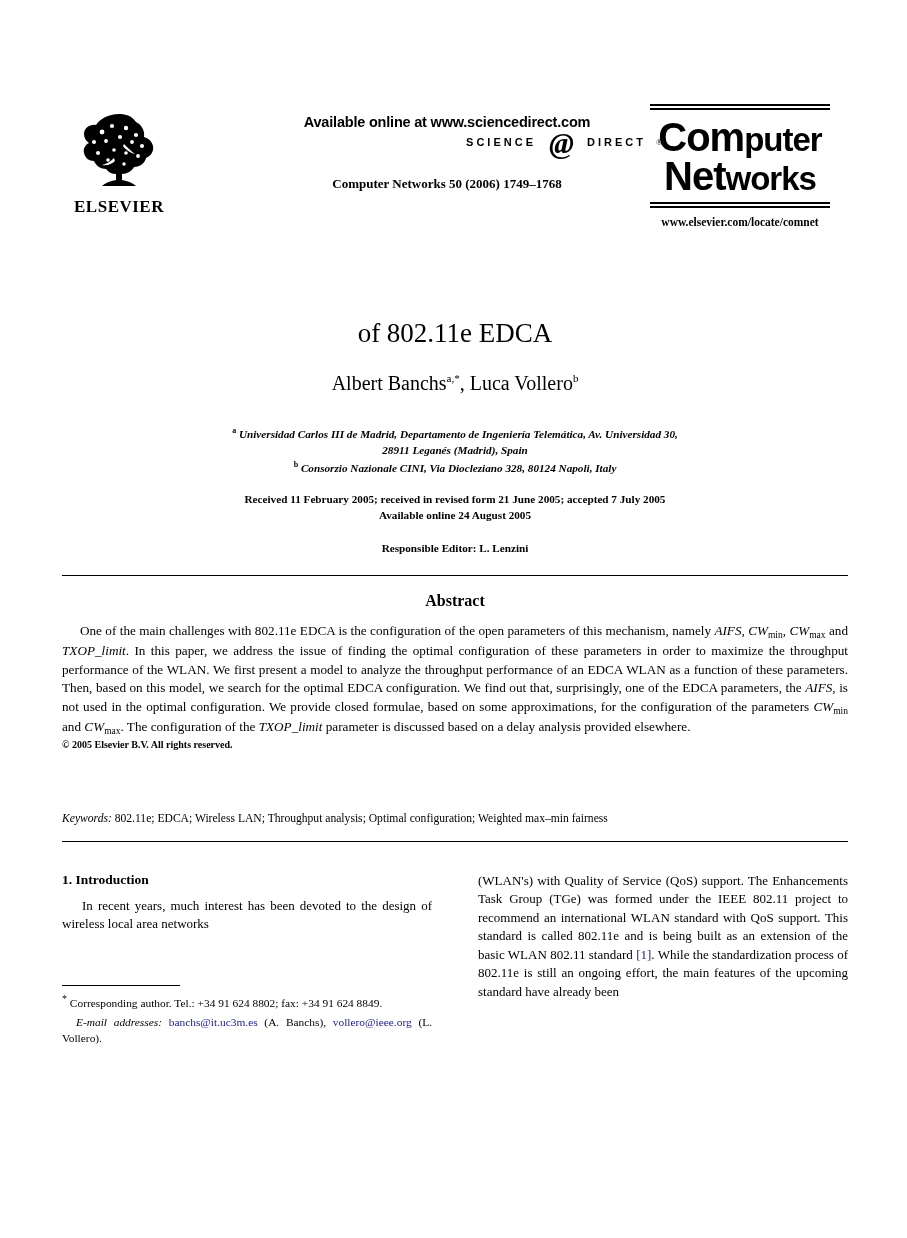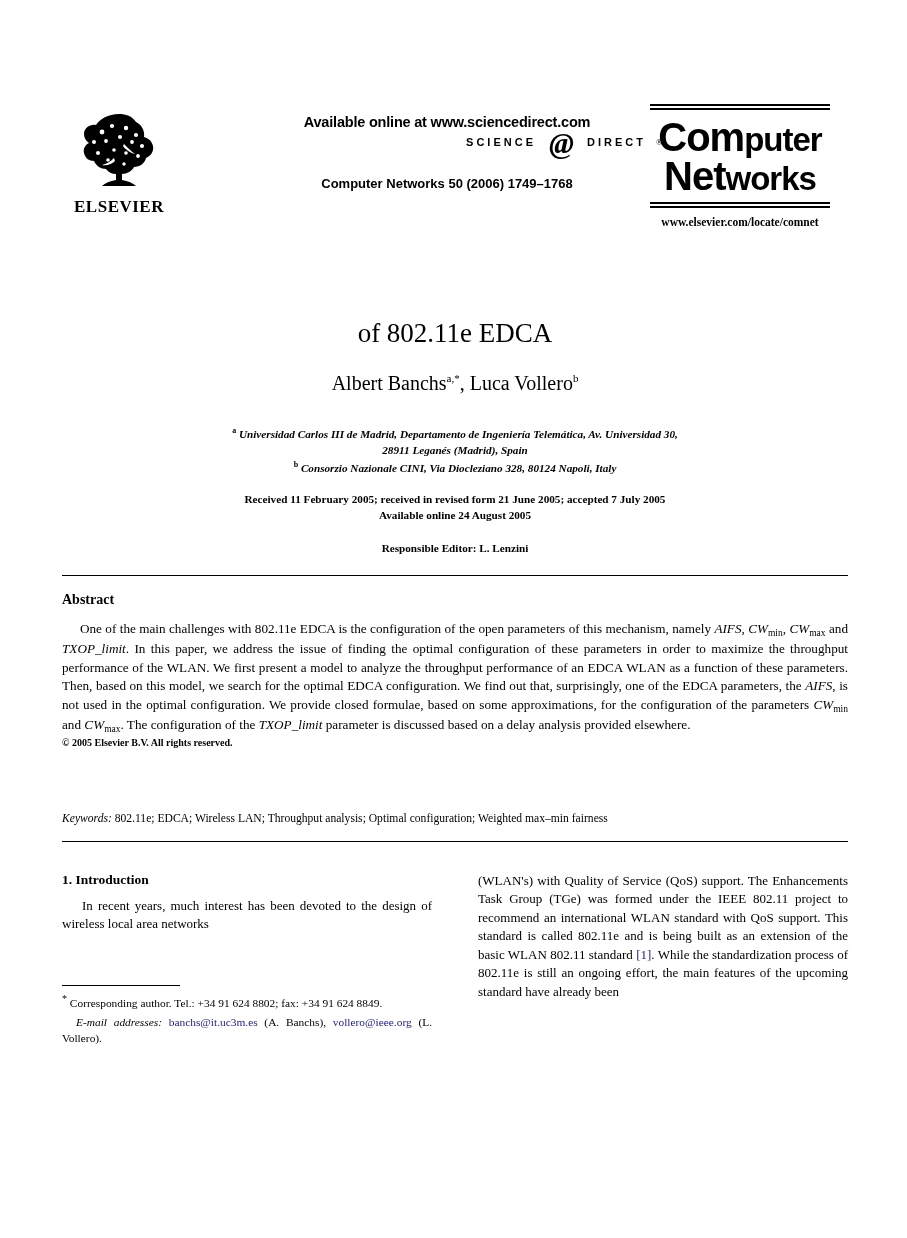--- a/index.html
+++ b/index.html
@@ -91,21 +91,21 @@
     position: relative;
     top: 1px;
   }
   .sd-reg {
     font-size: 8px;
     vertical-align: super;
     letter-spacing: 0;
   }
   .journal-ref {
     margin-top: 22px;
-    font-family: Liberation Sans, sans-serif;
+    font-family: Liberation Serif, serif;
     font-weight: bold;
     font-size: 13px;
     white-space: nowrap;
   }
 
   .cn-logo {
     position: absolute;
     left: 570px;
     top: 4px;
     width: 216px;
@@ -199,22 +199,23 @@
 
   
   .abstract-block {
     position: absolute;
     left: 62px;
     top: 592px;
     width: 786px;
   }
   .abstract-heading {
     font-weight: bold;
-    font-size: 14px;
+    font-size: 16px;
     margin: 0 0 12px 0;
+    text-align: center;
   }
   .abstract-body {
     font-size: 13.2px;
     line-height: 1.41;
     text-align: justify;
     text-indent: 18px;
     margin: 0;
   }
   .abstract-copyright {
     font-size: 10px;

